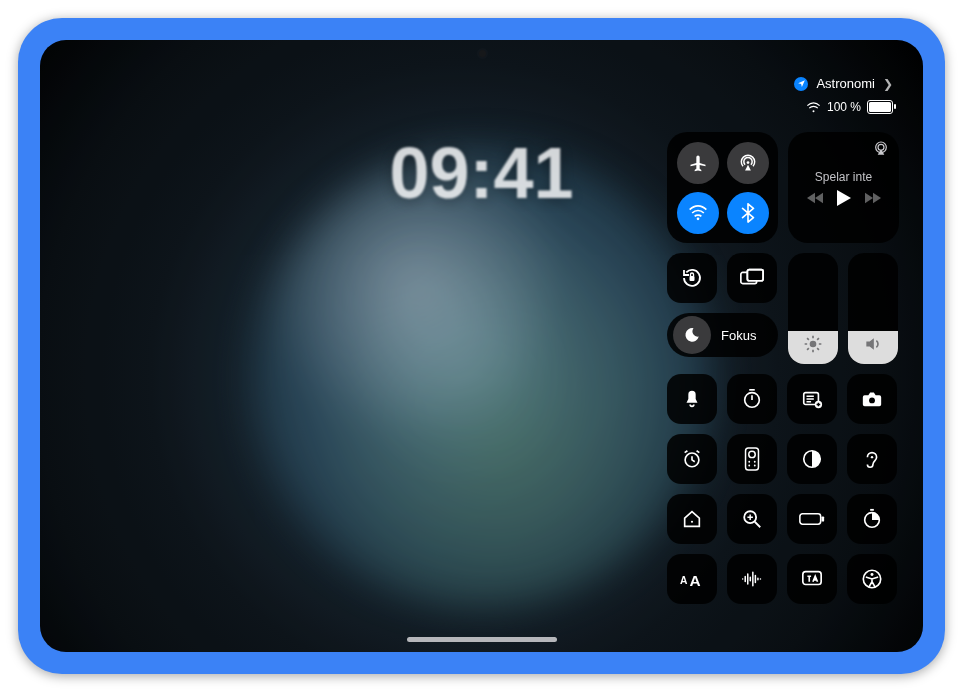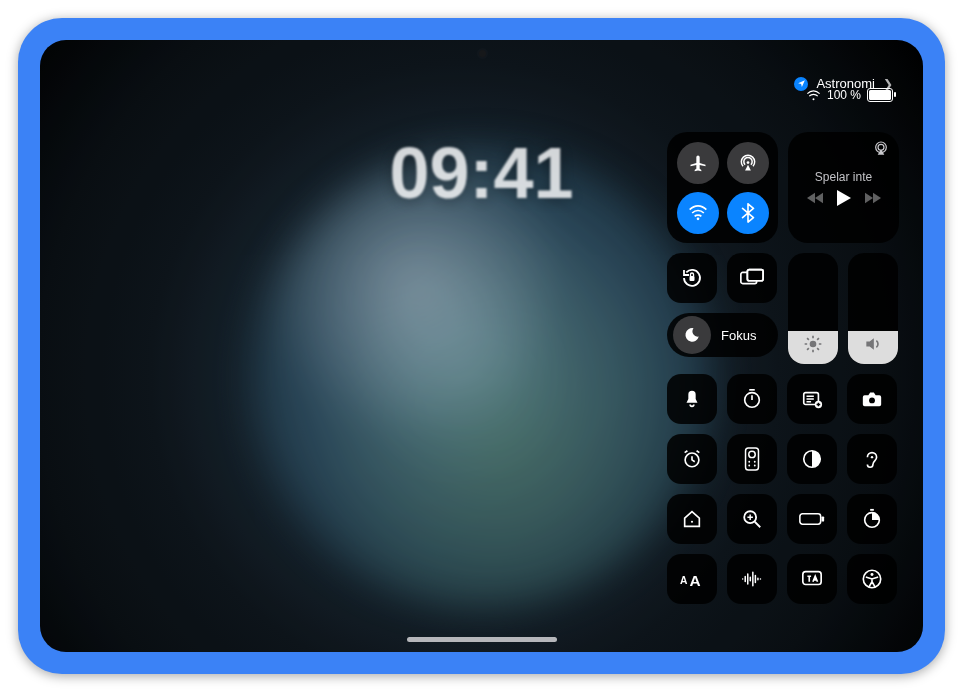--- a/index.html
+++ b/index.html
@@ -90,21 +90,21 @@
     font-size: 13px;
   }
   .status .loc {
     width: 14px; height: 14px; border-radius: 50%;
     background: #0a84ff;
     display:flex; align-items:center; justify-content:center;
   }
   .status .chev { opacity:0.7; font-size:12px; }
   .status2 {
     position: absolute;
-    top: 48px;
+    top: 60px;
     right: 30px;
     display: flex;
     align-items: center;
     gap: 6px;
     color: #fff;
     font-size: 12px;
   }
   .battery {
     width: 24px; height: 12px; border: 1.3px solid #fff; border-radius: 3px;
     position: relative;

